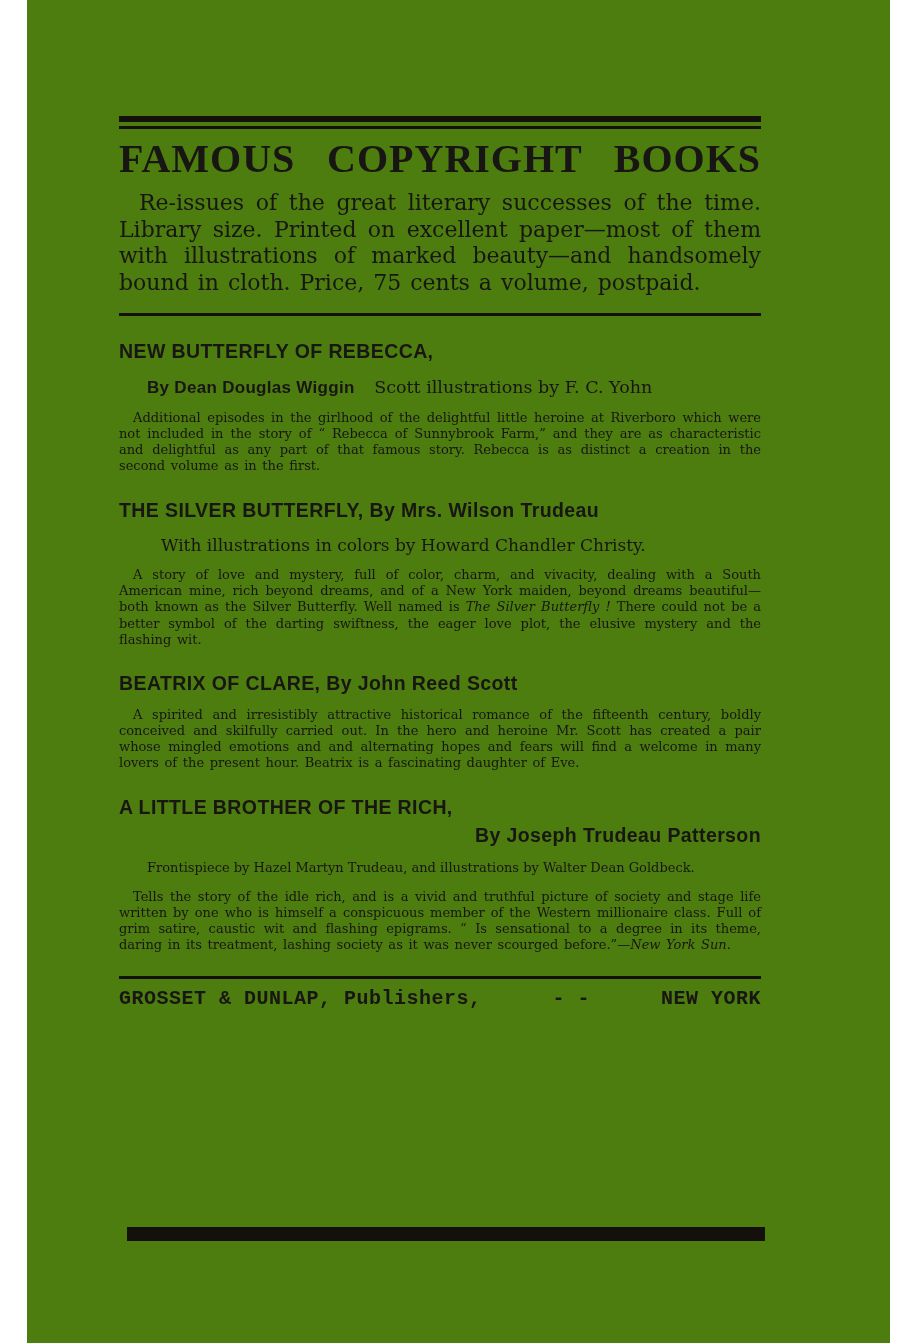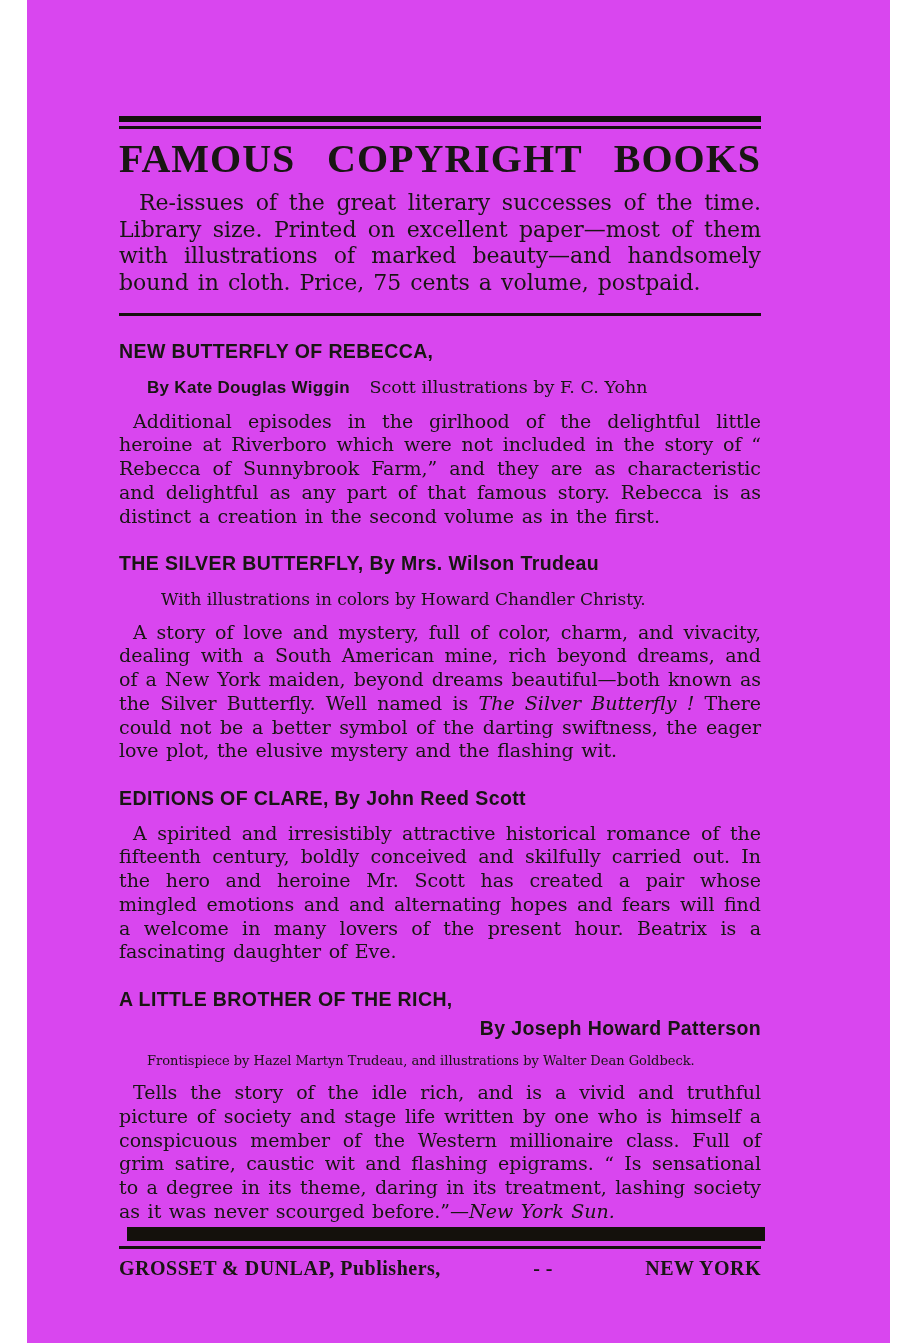--- a/index.html
+++ b/index.html
@@ -5,21 +5,21 @@
   html, body {
     margin: 0;
     padding: 0;
     background: #ffffff;
   }
   .page {
     position: relative;
     width: 863px;
     height: 1343px;
     margin: 0 auto;
-    background: #d946ef;
+    background: #4d7c0f;
     color: #181613;
     overflow: hidden;
     font-family: "DejaVu Serif", "Liberation Serif", serif;
   }
   .content {
     position: absolute;
     left: 92px;
     top: 116px;
     width: 642px;
   }
@@ -87,36 +87,36 @@
     font-size: 17px;
   }
   .illus-block {
     margin: 14px 0 0 28px;
     font-size: 13px;
     line-height: 1.25;
     text-align: left;
   }
   .body-para {
     margin: 12px 0 0 0;
-    font-size: 19px;
+    font-size: 13px;
     line-height: 1.25;
     text-align: justify;
     text-indent: 14px;
     word-spacing: 1.5px;
   }
   .footer-rule {
     border-top: 3px solid #14110c;
     margin-top: 22px;
   }
   .footer-line {
     display: flex;
     justify-content: space-between;
     align-items: baseline;
     margin-top: 8px;
-    font-family: Liberation Serif, serif;
+    font-family: Liberation Mono, monospace;
     font-weight: 700;
     font-size: 20px;
     letter-spacing: 0.5px;
   }
   .bottom-bar {
     position: absolute;
     left: 100px;
     top: 1227px;
     width: 638px;
     height: 14px;
@@ -136,41 +136,41 @@
       <span class="t-line">FAMOUS COPYRIGHT BOOKS</span>
     </h1>
 
     <p class="intro">Re-issues of the great literary successes of the time.  Library size.  Printed on excellent paper—most of them with illustrations of marked beauty—and handsomely bound in cloth. Price, 75 cents a volume, postpaid.</p>
 
     <div class="thin-rule"></div>
 
     <section class="book">
       <h2 class="book-title">NEW BUTTERFLY OF REBECCA,</h2>
       <p class="byline">
-        <b>By Kate Douglas Wiggin</b>
+        <b>By Dean Douglas Wiggin</b>
         <span>Scott illustrations by F. C. Yohn</span>
       </p>
       <p class="body-para">Additional episodes in the girlhood of the delightful little heroine at Riverboro which were not included in the story of “ Rebecca of Sunnybrook Farm,” and they are as characteristic and delightful as any part of that famous story.  Rebecca is as distinct a creation in the second volume as in the first.</p>
     </section>
 
     <section class="book">
       <h2 class="book-title">THE SILVER BUTTERFLY, By Mrs. Wilson Trudeau</h2>
       <p class="illus-line">With illustrations in colors by Howard Chandler Christy.</p>
       <p class="body-para"><span>A story of love and mystery, full of color, charm, and vivacity, dealing with a South American mine, rich beyond dreams, and of a New York maiden, beyond dreams beautiful—both known as the Silver Butterfly.  Well named is </span><i>The Silver Butterfly !</i><span>  There could not be a better symbol of the darting swiftness, the eager love plot, the elusive mystery and the flashing wit.</span></p>
     </section>
 
     <section class="book">
-      <h2 class="book-title">EDITIONS OF CLARE, By John Reed Scott</h2>
+      <h2 class="book-title">BEATRIX OF CLARE, By John Reed Scott</h2>
       <p class="body-para">A spirited and irresistibly attractive historical romance of the fifteenth century, boldly conceived and skilfully carried out.   In the hero and heroine Mr. Scott has created a pair whose mingled emotions and and alternating hopes and fears will find a welcome in many lovers of the present hour.   Beatrix is a fascinating daughter of Eve.</p>
     </section>
 
     <section class="book">
       <h2 class="book-title">
         <span>A LITTLE BROTHER OF THE RICH,</span>
-        <span class="right-author">By Joseph Howard Patterson</span>
+        <span class="right-author">By Joseph Trudeau Patterson</span>
       </h2>
       <p class="illus-block">Frontispiece by Hazel Martyn Trudeau, and illustrations by Walter Dean Goldbeck.</p>
       <p class="body-para"><span>Tells the story of the idle rich, and is a vivid and truthful picture of society and stage life written by one who is himself a conspicuous member of the Western millionaire class.  Full of grim satire, caustic wit and flashing epigrams.  “ Is sensational to a degree in its theme, daring in its treatment, lashing society as it was never scourged before.”—</span><i>New York Sun.</i></p>
     </section>
 
     <div class="footer-rule"></div>
     <div class="footer-line">
       <span>GROSSET &amp; DUNLAP, Publishers,</span>
       <span>-      -</span>
       <span>NEW YORK</span>

